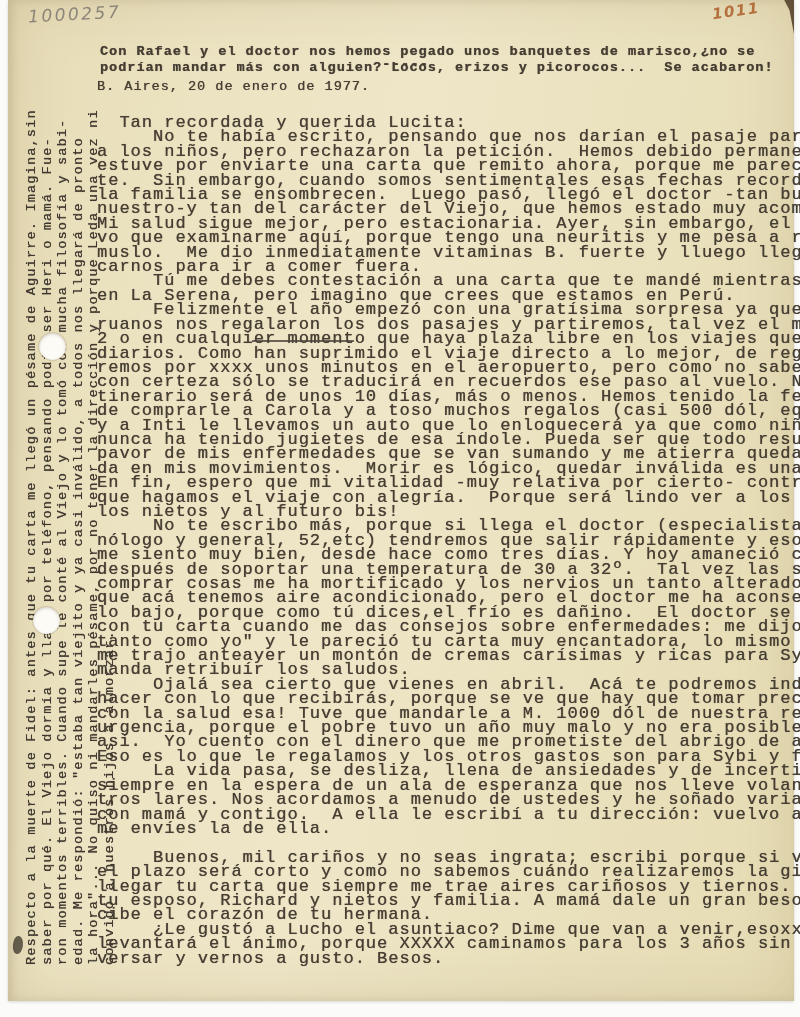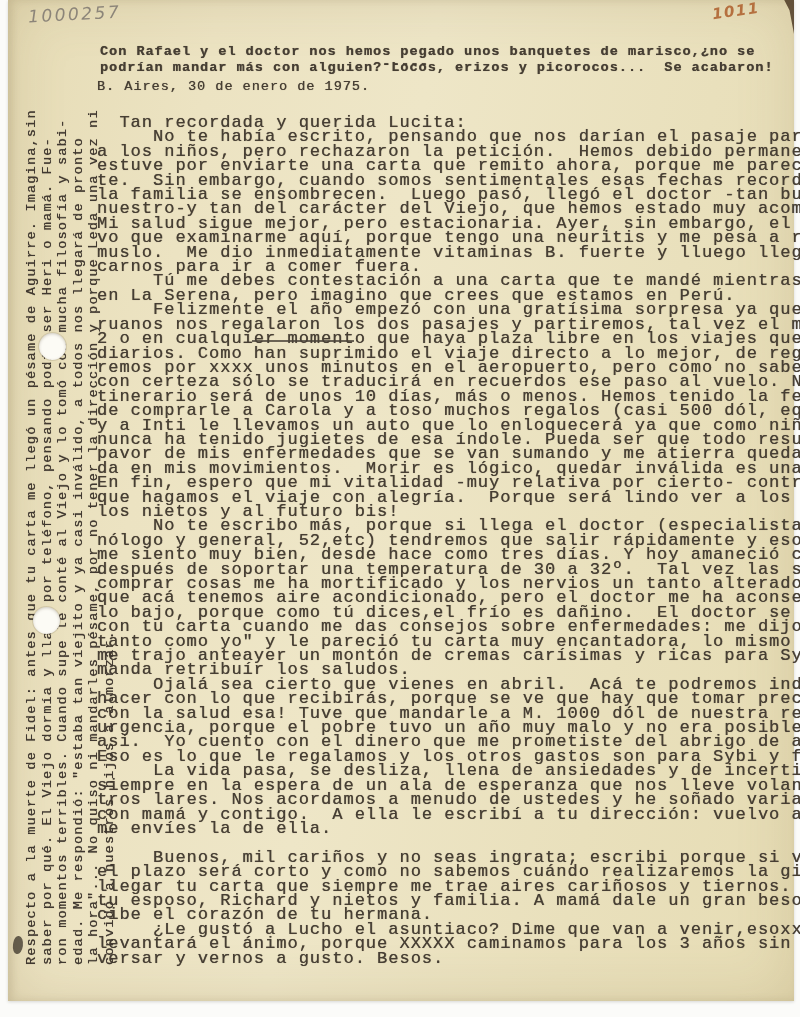--- a/index.html
+++ b/index.html
@@ -44,21 +44,21 @@
 
   <span class="hw hw-gray">1000257</span>
 
   <span class="hw hw-orange">1011</span>
 
   <div class="typed ps-header">Con Rafael y el doctor nos hemos pegado unos banquetes de marisco,¿no se
 podrían mandar más con alguien? Locos, erizos y picorocos...  Se acabaron!</div>
 
   <div class="typed separator">-----</div>
 
-  <div class="typed dateline">B. Aires, 30 de enero de 1975.</div>
+  <div class="typed dateline">B. Aires, 20 de enero de 1977.</div>
 
   <div class="typed letter-body">  Tan recordada y querida Lucita:
      No te había escrito, pensando que nos darían el pasaje para ir a ver
 a los niños, pero rechazaron la petición.  Hemos debido permanecer aquí y
 estuve por enviarte una carta que remito ahora, porque me pareció muy tris-
 te.  Sin embargo, cuando somos sentimentales esas fechas recordatorias de
 la familia se ensombrecen.  Luego pasó, llegó el doctor -tan buen amigo
 nuestro-y tan del carácter del Viejo, que hemos estado muy acompañados.
 Mi salud sigue mejor, pero estacionaria. Ayer, sin embargo, el doctor tu-
 vo que examinarme aquí, porque tengo una neuritis y me pesa a ratos el

